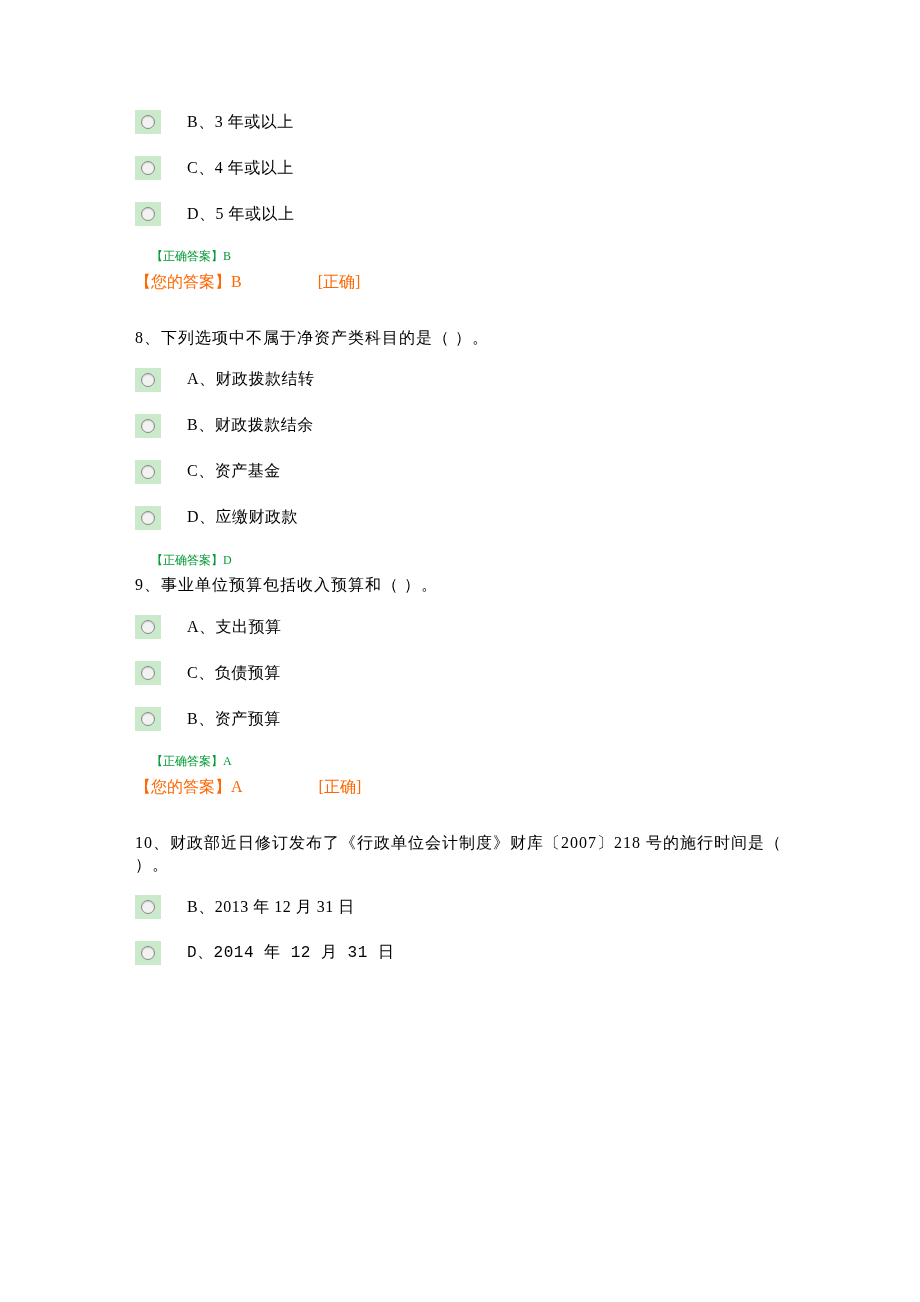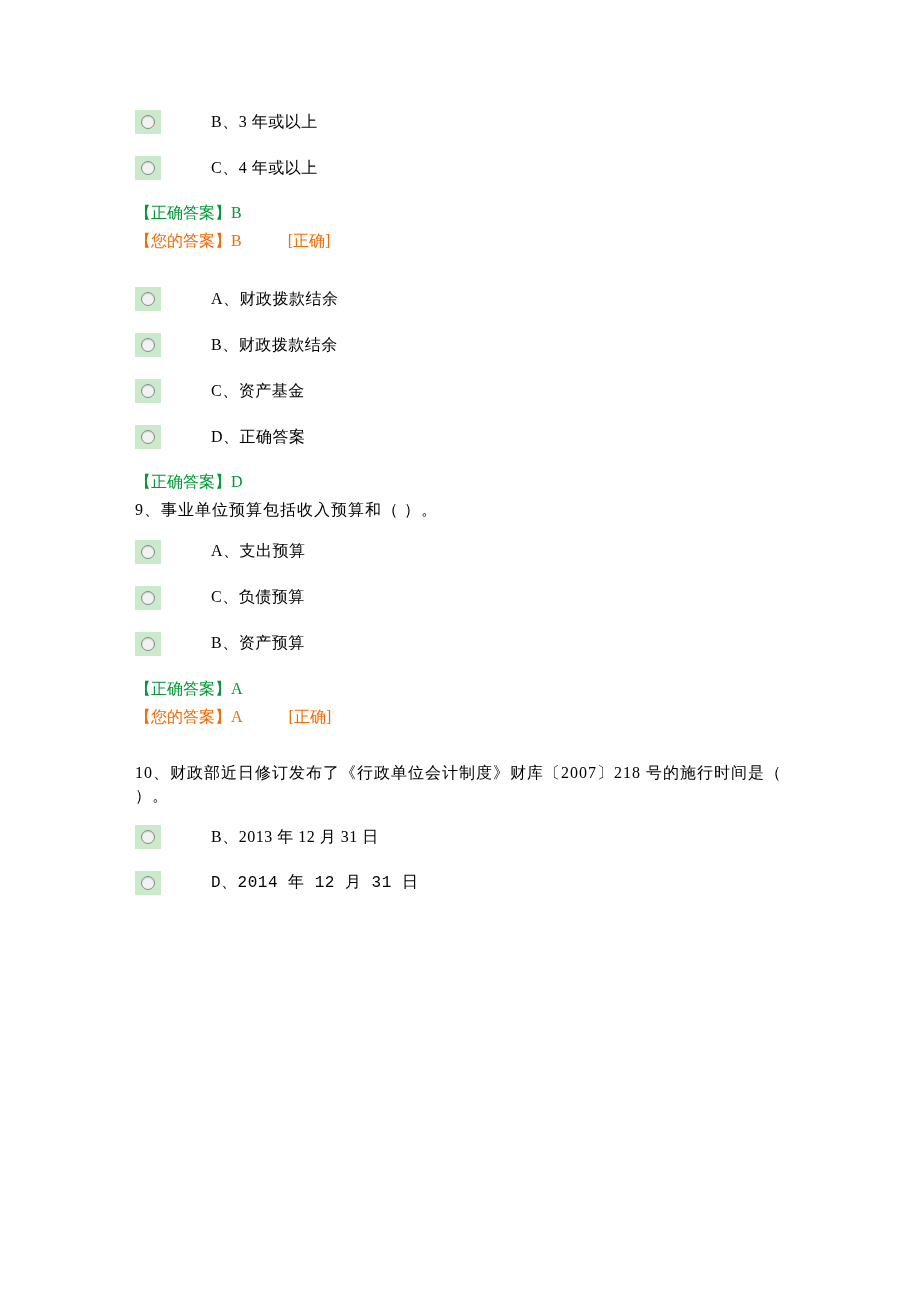--- a/index.html
+++ b/index.html
@@ -14,21 +14,20 @@
   .page {
     width: 920px;
     min-height: 1302px;
     padding: 110px 135px 80px 135px;
     box-sizing: border-box;
   }
   .option-row {
     display: flex;
     align-items: center;
     margin-bottom: 22px;
-    gap: 24px;
   }
   .radio-box {
     width: 26px;
     height: 24px;
     background: #cbe9cb;
     display: flex;
     align-items: center;
     justify-content: center;
     margin-right: 26px;
     flex-shrink: 0;
@@ -40,30 +39,30 @@
     border-radius: 50%;
     background: #f2f2f2;
     box-shadow: inset 0 1px 1px rgba(0,0,0,0.15);
   }
   .option-text {
     font-size: 16px;
     letter-spacing: 0.5px;
   }
   .correct-answer {
     color: #009933;
-    font-size: 16px;
-    margin: 0 0 6px 0;
+    font-size: 12px;
+    margin: 0 0 6px 16px;
   }
   .your-answer {
     color: #ff6600;
     font-size: 16px;
     margin: 0 0 34px 0;
   }
   .your-answer .status {
-    margin-left: 46px;
+    margin-left: 76px;
   }
   .question {
     font-size: 16px;
     margin-bottom: 18px;
     letter-spacing: 1px;
   }
   .last-block { margin-bottom: 0; font-family: Liberation Mono, monospace; }
 </style>
 </head>
 <body>
@@ -75,50 +74,57 @@
         <span class="radio-inner"></span>
       </span>
     <span class="option-text">B、3 年或以上</span>
   </div>
   <div class="option-row">
     <span class="radio-box">
         <span class="radio-inner"></span>
       </span>
     <span class="option-text">C、4 年或以上</span>
   </div>
+  <div class="option-row">
+    <span class="radio-box">
+        <span class="radio-inner"></span>
+      </span>
+    <span class="option-text">D、5 年或以上</span>
+  </div>
   <div class="correct-answer">
     <span>【正确答案】</span><span>B</span>
   </div>
   <div class="your-answer">
     <span>【您的答案】</span><span>B</span><span class="status">[正确]</span>
   </div>
 
+  <div class="question">8、下列选项中不属于净资产类科目的是（   ）。</div>
   <div class="option-row">
     <span class="radio-box">
         <span class="radio-inner"></span>
       </span>
-    <span class="option-text">A、财政拨款结余</span>
+    <span class="option-text">A、财政拨款结转</span>
   </div>
   <div class="option-row">
     <span class="radio-box">
         <span class="radio-inner"></span>
       </span>
     <span class="option-text">B、财政拨款结余</span>
   </div>
   <div class="option-row">
     <span class="radio-box">
         <span class="radio-inner"></span>
       </span>
     <span class="option-text">C、资产基金</span>
   </div>
   <div class="option-row">
     <span class="radio-box">
         <span class="radio-inner"></span>
       </span>
-    <span class="option-text">D、正确答案</span>
+    <span class="option-text">D、应缴财政款</span>
   </div>
   <div class="correct-answer">
     <span>【正确答案】</span><span>D</span>
   </div>
 
   <div class="question">9、事业单位预算包括收入预算和（     ）。</div>
   <div class="option-row">
     <span class="radio-box">
         <span class="radio-inner"></span>
       </span>

